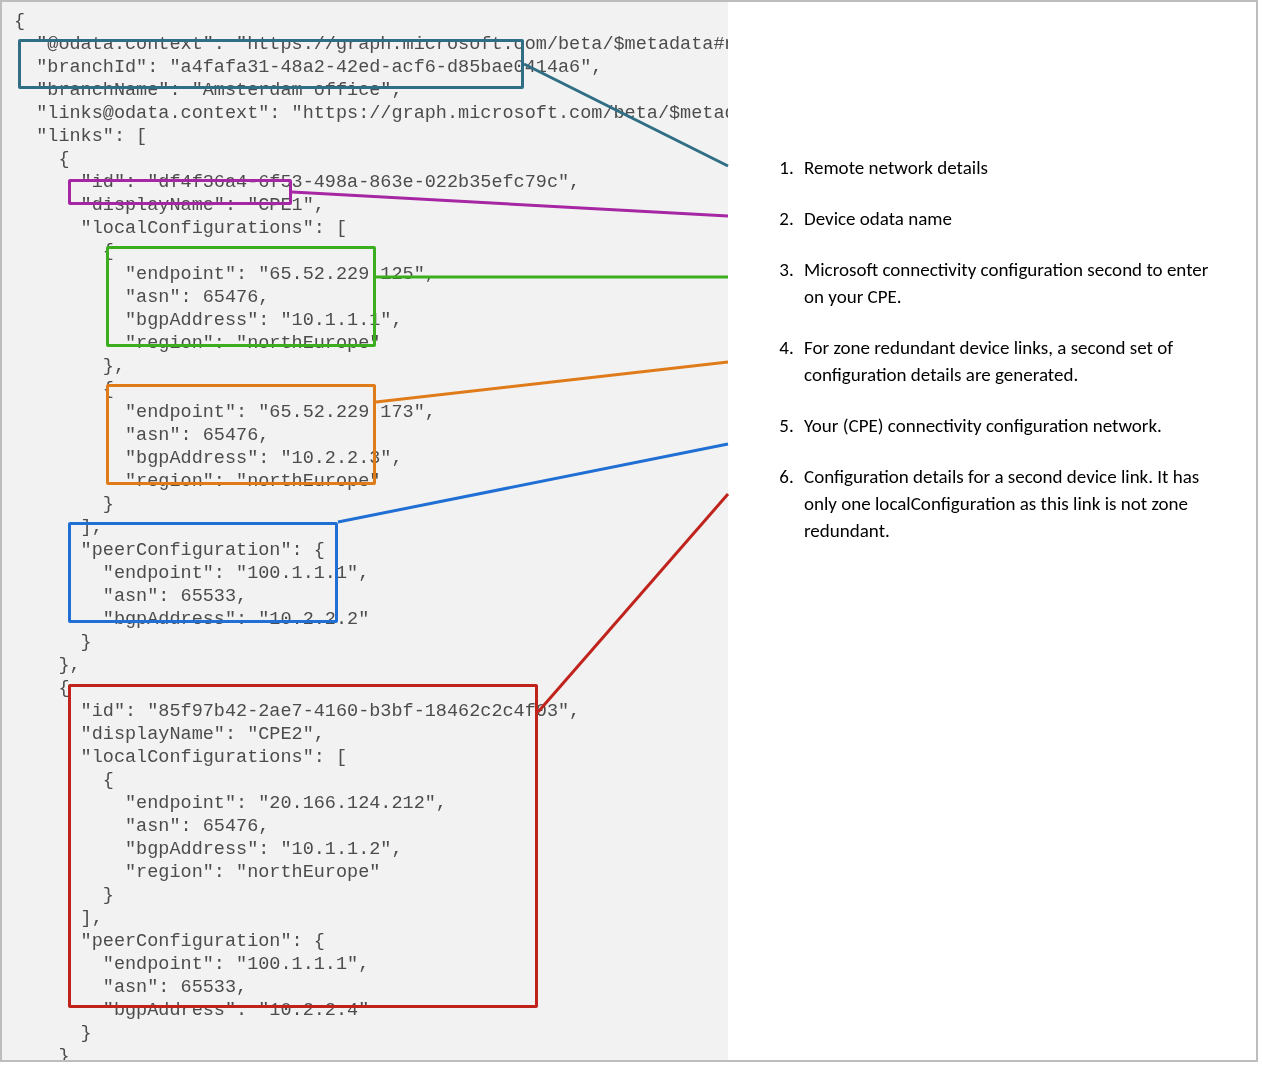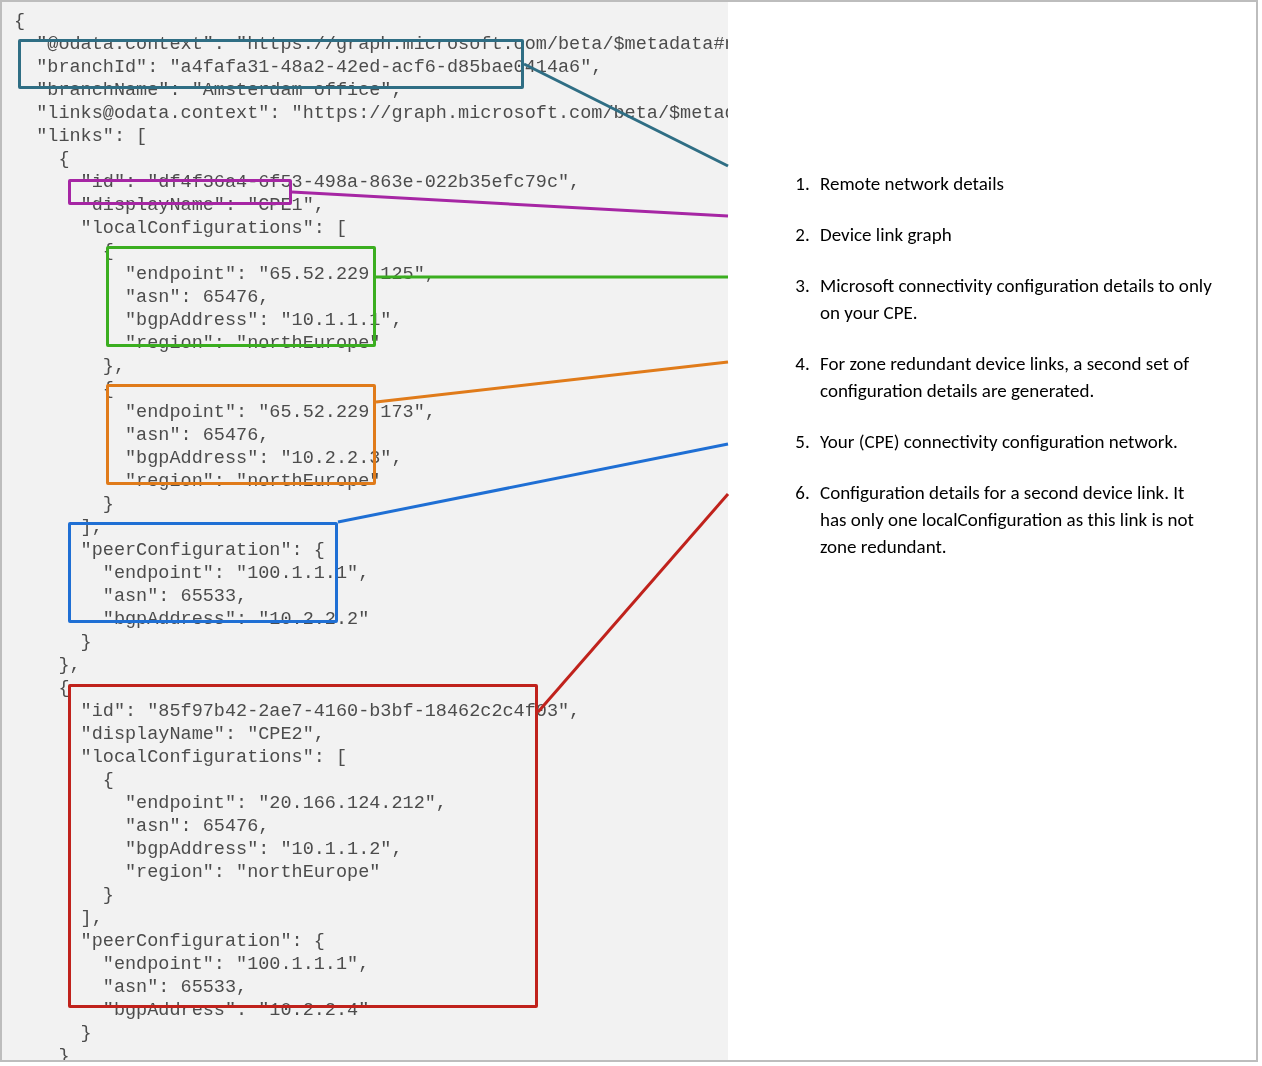--- a/index.html
+++ b/index.html
@@ -36,21 +36,21 @@
   }
   .legend {
     position: absolute;
     left: 726px;
     top: 0;
     width: 530px;
     padding: 0;
   }
   .legend-list {
     list-style: decimal;
-    margin: 16px;
+    margin: 0;
     padding: 152px 30px 0 70px;
     counter-reset: legend;
   }
   .legend-list li {
     font-size: 19px;
     line-height: 27px;
     color: #000;
     padding-left: 6px;
   }
   .legend-list li + li { margin-top: 24px; }
@@ -129,22 +129,22 @@
 <span>        "bgpAddress": "10.2.2.4"</span>
 <span>      }</span>
 <span>    }</span>
 
 </div>
   </div>
 
   <div class="legend">
     <ol class="legend-list">
       <li>Remote network details</li>
-      <li>Device link graph</li>
-      <li>Microsoft connectivity configuration details to only on your CPE.</li>
+      <li>Device odata name</li>
+      <li>Microsoft connectivity configuration second to enter on your CPE.</li>
       <li>For zone redundant device links, a second set of configuration details are generated.</li>
       <li>Your (CPE) connectivity configuration network.</li>
       <li>Configuration details for a second device link. It has only one localConfiguration as this link is not zone redundant.</li>
     </ol>
   </div>
 
   <div class="box teal" style="left:16px;  top:37px;  width:506px; height:50px;"></div>
   <div class="box purple" style="left:66px;  top:177px; width:224px; height:26px;"></div>
   <div class="box green" style="left:104px; top:244px; width:270px; height:101px;"></div>
   <div class="box orange" style="left:104px; top:382px; width:270px; height:101px;"></div>

